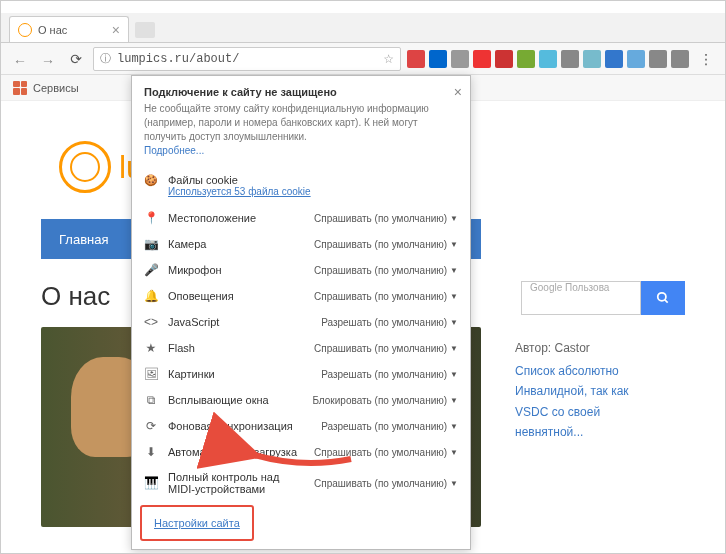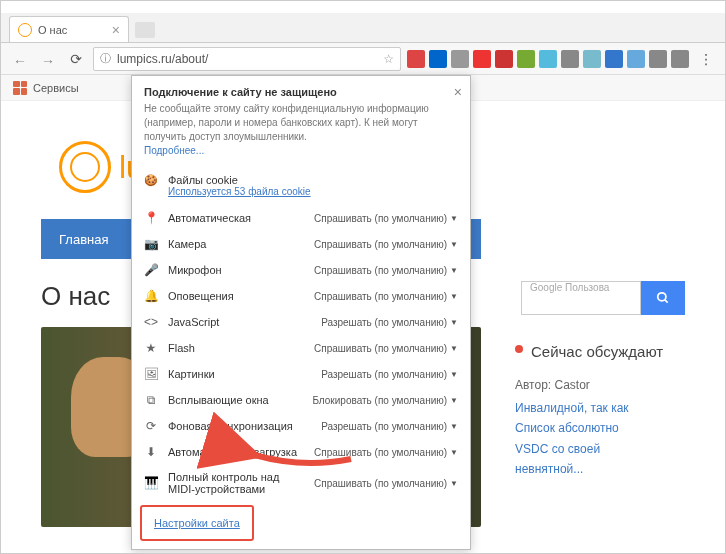--- a/index.html
+++ b/index.html
@@ -16,21 +16,21 @@
 .tab .favicon { width: 14px; height: 14px; border: 1.5px solid #f90; border-radius: 50%; }
 .tab .tabclose { margin-left: auto; color: #999; font-size: 14px; }
 .newtab { width: 20px; height: 16px; background: #e0e0e0; margin-left: 6px; margin-bottom: 4px; border-radius: 2px; }
 
 
 .addrbar { height: 32px; background: #f7f7f7; display: flex; align-items: center; padding: 0 8px; gap: 6px; border-bottom: 1px solid #ddd; }
 .navbtn { width: 22px; height: 22px; display: flex; align-items: center; justify-content: center; color: #888; font-size: 14px; }
 .navbtn.enabled { color: #555; }
 .omnibox { flex: 1; height: 24px; border: 1px solid #ccc; border-radius: 2px; background: #fff; display: flex; align-items: center; padding: 0 6px; font-size: 12px; color: #555; gap: 6px; }
 .omnibox .secicon { color: #888; font-size: 11px; }
-.omnibox .url { flex: 1; }
+.omnibox .url { flex: 1; font-family: Liberation Mono, monospace; }
 .omnibox .star { color: #999; }
 .extrow { display: flex; gap: 4px; }
 .ext { width: 18px; height: 18px; border-radius: 2px; }
 
 
 .bmbar { height: 26px; background: #f7f7f7; display: flex; align-items: center; padding: 0 12px; gap: 6px; font-size: 11px; color: #555; border-bottom: 1px solid #eee; }
 .bmicon { width: 14px; height: 14px; display: grid; grid-template-columns: 1fr 1fr; grid-template-rows: 1fr 1fr; gap: 1px; }
 .bmicon span { background: #d64; border-radius: 1px; }
 
 
@@ -153,28 +153,24 @@
         <span>Google Пользова</span>
       </div>
     <div class="searchbtn">
       <svg width="14" height="14" viewBox="0 0 24 24" fill="none" stroke="#fff" stroke-width="3">
           <circle cx="10" cy="10" r="7"></circle>
           <line x1="20" y1="20" x2="15" y2="15"></line>
         </svg>
     </div>
   </div>
   <div class="sidebar">
-    <div class="sidehead">
-      <span class="dot"></span>
-      <span>Сейчас обсуждают</span>
-    </div>
     <div class="author">Автор: Castor</div>
     <div id="sidelinks">
+        <div class="sidelink">Список абсолютно</div>
         <div class="sidelink">Инвалидной, так как</div>
-        <div class="sidelink">Список абсолютно</div>
         <div class="sidelink">VSDC со своей</div>
         <div class="sidelink">невнятной...</div>
       </div>
   </div>
 </div>
 
 <div class="popup">
   <div class="head">
     <div class="pclose">×</div>
     <div class="title">Подключение к сайту не защищено</div>
@@ -184,21 +180,21 @@
   <div class="cookies">
     <div class="cicon">🍪</div>
     <div class="cinfo">
       <div class="ctitle">Файлы cookie</div>
       <div class="clink">Используется 53 файла cookie</div>
     </div>
   </div>
   <div class="perms" id="perms">
       <div class="perm">
         <div class="picon">📍</div>
-    <div class="plabel">Автоматическая</div>
+    <div class="plabel">Местоположение</div>
     <div class="pval">Спрашивать (по умолчанию) <span class="arrow">▼</span></div>
       </div>
       <div class="perm">
         <div class="picon">📷</div>
     <div class="plabel">Камера</div>
     <div class="pval">Спрашивать (по умолчанию) <span class="arrow">▼</span></div>
       </div>
       <div class="perm">
         <div class="picon">🎤</div>
     <div class="plabel">Микрофон</div>

